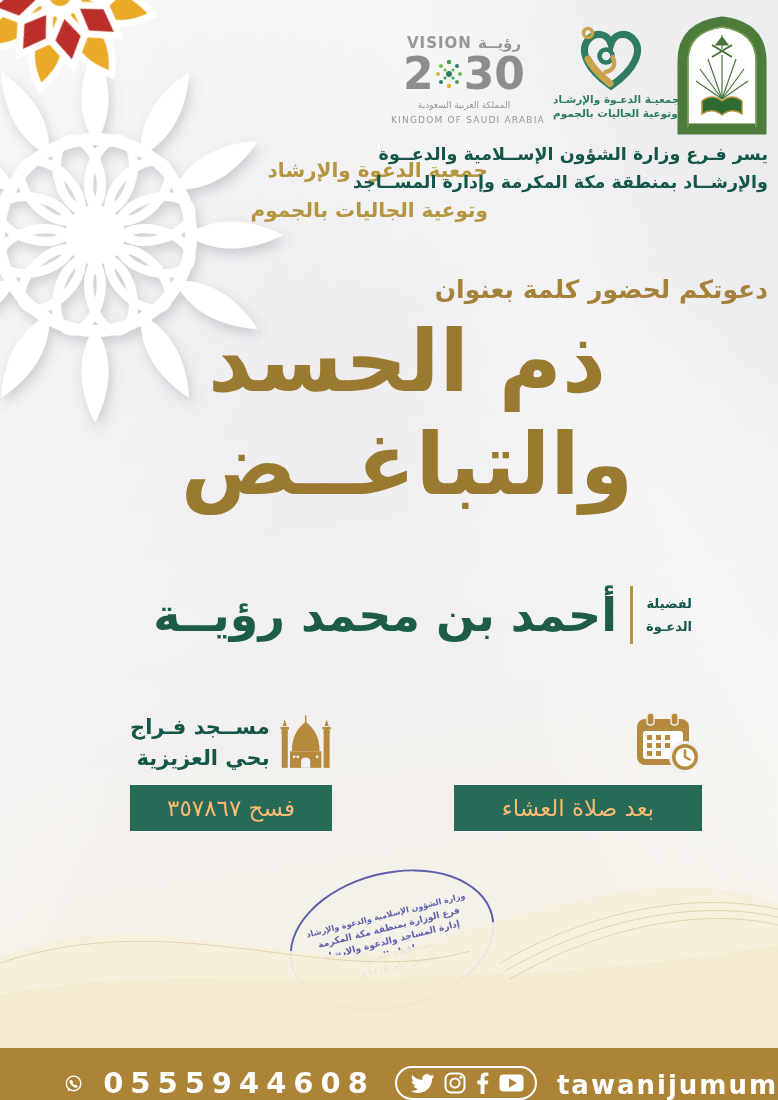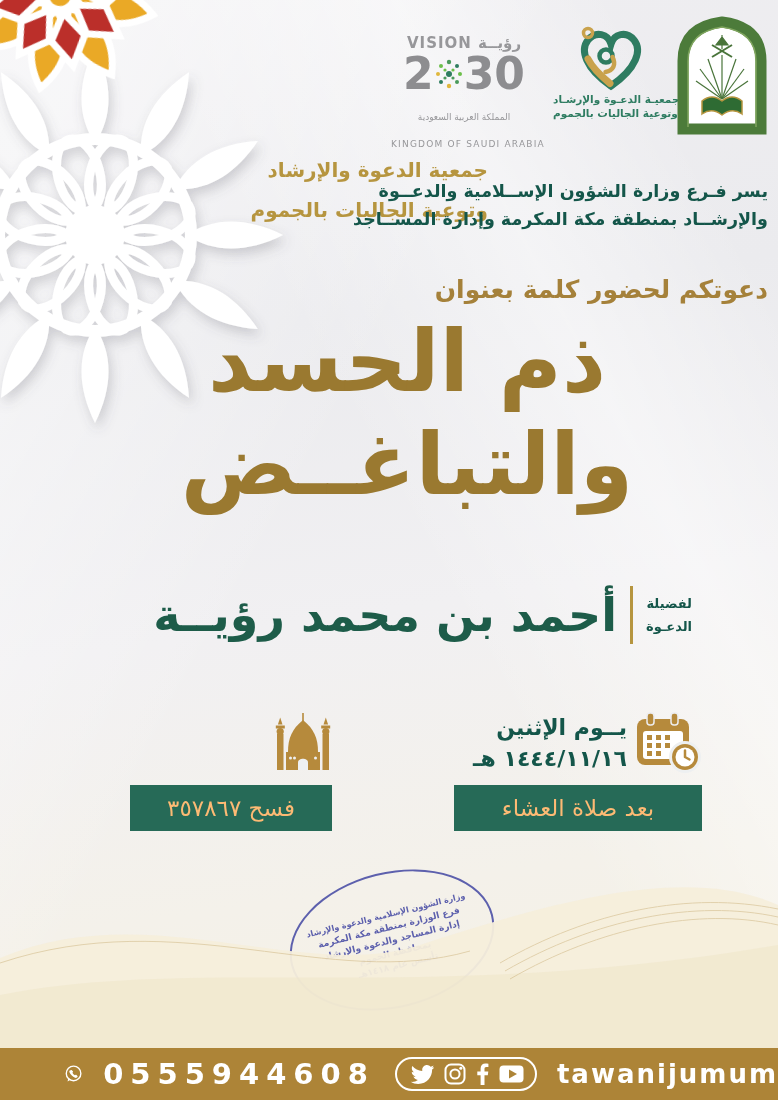--- a/index.html
+++ b/index.html
@@ -8,28 +8,28 @@
     font-family:"DejaVu Sans",sans-serif;}
   .poster::before{content:"";position:absolute;inset:0;pointer-events:none;
     background:linear-gradient(118deg,rgba(255,255,255,.55) 8%,rgba(255,255,255,0) 42%),
                linear-gradient(62deg,rgba(255,255,255,0) 52%,rgba(255,255,255,.45) 72%,rgba(255,255,255,0) 88%);}
   .abs{position:absolute;}
   .rtl{direction:rtl;}
   
   .vision{left:391px;top:34px;width:146px;text-align:center;color:#97979a;}
   .vision .v-top{font-size:15px;letter-spacing:1px;font-weight:bold;white-space:nowrap;}
   .vision .v-year{display:flex;justify-content:center;align-items:center;font-size:44px;font-weight:bold;color:#8d8d90;line-height:44px;}
-  .vision .v-sub{font-size:9px;line-height:12px;margin-top:15px;white-space:nowrap;}
+  .vision .v-sub{font-size:9px;line-height:12px;margin-top:3px;white-space:nowrap;}
   .assoc{left:553px;top:26px;width:116px;text-align:center;}
   .assoc .a-name{font-size:10.5px;font-weight:bold;color:#2e7c61;line-height:14px;white-space:nowrap;}
   .ministry{left:676px;top:15px;}
   
   .calli{left:296px;top:150px;width:192px;color:#b6953f;font-weight:bold;
     font-size:20px;line-height:40px;white-space:nowrap;}
-  .intro{right:10px;top:141px;text-align:right;color:#14564a;font-weight:bold;font-size:17.5px;line-height:27.5px;white-space:nowrap;margin-top:37px;}
+  .intro{right:10px;top:141px;text-align:right;color:#14564a;font-weight:bold;font-size:17.5px;line-height:27.5px;white-space:nowrap;}
   .invite{right:10px;top:231px;color:#a5813a;font-weight:bold;font-size:25px;margin-top:44px;}
   
   .title{left:0;right:0;top:310px;text-align:center;color:#9a7930;font-weight:bold;
     font-size:86px;line-height:103px;transform:translateX(18px);}
   
   .speaker{top:586px;right:86px;display:flex;direction:rtl;align-items:center;gap:13px;}
   .speaker .prefix{font-size:13px;font-weight:bold;color:#14564a;text-align:right;line-height:23px;}
   .speaker .gbar{width:3px;height:58px;background:#b6953f;}
   .speaker .name{font-size:46px;font-weight:bold;color:#1d5c49;white-space:nowrap;}
   
@@ -40,21 +40,21 @@
     display:flex;align-items:center;justify-content:center;direction:rtl;white-space:nowrap;}
   .dt-box{right:76px;width:248px;}
   .loc-box{left:130px;width:202px;}
   .loc-box .etxt{font-size:21px;}
   
   .stamp{left:288px;top:872px;width:196px;height:124px;border:2.5px solid #3c41a0;border-radius:50%;
     transform:rotate(-14deg);color:#3c41a0;display:flex;flex-direction:column;align-items:center;
     justify-content:center;text-align:center;font-weight:bold;font-size:9px;line-height:13px;
     opacity:.82;direction:rtl;padding:4px;}
   
-  .footer{left:0;right:0;bottom:0;height:52px;background:#ad8437;display:flex;align-items:center;
+  .footer{left:0;right:0;bottom:0;height:52px;background:#ad8437;display:flex;align-items:flex-end;
     gap:20px;padding-left:64px;color:#fff;}
   .footer .phone{font-size:29px;font-weight:bold;letter-spacing:7px;}
   .footer .pill{border:2px solid #fff;border-radius:17px;display:flex;align-items:center;gap:10px;padding:4px 11px;}
   .footer .handle{font-size:26px;font-weight:bold;letter-spacing:2px;}
   svg{display:block;}
 </style>
 </head>
 <body>
 
 <div class="poster">
@@ -219,24 +219,20 @@
             <rect x="20" y="31" width="5" height="5"></rect>
             <rect x="29" y="31" width="5" height="5"></rect>
           <rect x="11" y="39" width="5" height="5"></rect>
             <rect x="20" y="39" width="5" height="5"></rect>
         </g>
         <circle cx="49" cy="45" r="16" fill="#eef0f1"></circle>
         <circle cx="49" cy="45" r="13" fill="#b68a3c"></circle>
         <circle cx="49" cy="45" r="9.5" fill="#ffffff"></circle>
         <path d="M49,45 V38.5 M49,45 l4.5,2.5" stroke="#b68a3c" stroke-width="2.5" stroke-linecap="round" fill="none"></path>
       </svg>
-      <div class="etxt">
-        <div>يــوم الإثنين</div>
-        <div>١٤٤٤/١١/١٦ هـ</div>
-      </div>
     </div>
     <div class="banner">بعد صلاة العشاء</div>
   </div>
 
   <div class="abs evbox loc-box">
     <div class="erow">
       <svg width="58" height="62" viewBox="0 0 58 62">
         <g fill="#b68a3c">
           <rect x="3" y="22" width="6.5" height="36"></rect>
             <circle cx="6.2" cy="19.5" r="3.6"></circle>
@@ -250,20 +246,24 @@
           <path d="M29,8 C18,17 14,26 14,40 h30 C44,26 40,17 29,8 Z"></path>
           <rect x="28.2" y="1" width="1.6" height="9"></rect>
         </g>
         <path d="M24,58 v-7.5 c0,-5 10,-5 10,0 V58 Z" fill="#eef0f1"></path>
         <g fill="#eef0f1">
             <circle cx="16.5" cy="46" r="1.5"></circle>
             <circle cx="20.5" cy="46" r="1.5"></circle>
             <circle cx="41.5" cy="46" r="1.5"></circle>
           </g>
       </svg>
+      <div class="etxt">
+        <div>مســجد فـراج</div>
+        <div>بحي العزيزية</div>
+      </div>
     </div>
     <div class="banner">فسح  ٣٥٧٨٦٧</div>
   </div>
 
   <div class="abs stamp">
     <div style="font-size:8px;">وزارة الشؤون الإسلامية والدعوة والإرشاد</div>
     <div>فرع الوزارة بمنطقة مكة المكرمة</div>
     <div>إدارة المساجد والدعوة والإرشاد</div>
     <div>بمحافظة الجموم</div>
     <div>تأسس عام ١٤١٨هـ</div>

